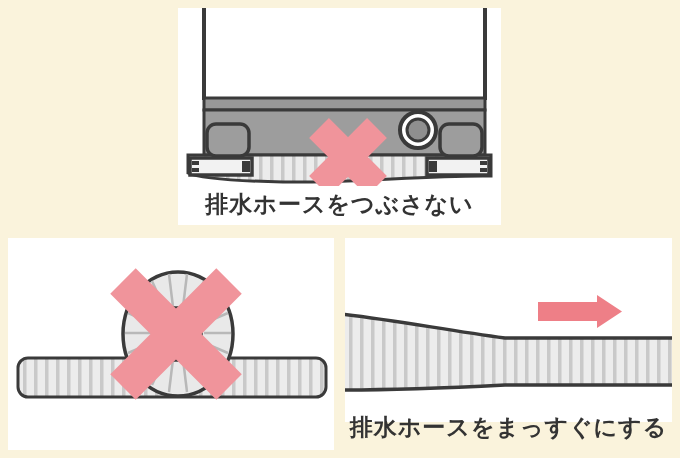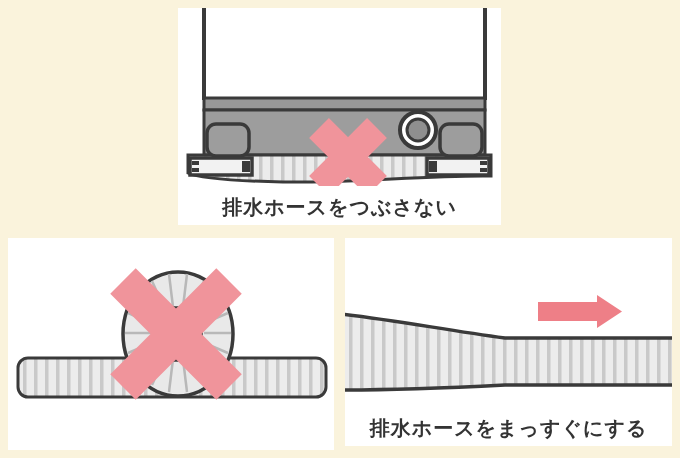--- a/index.html
+++ b/index.html
@@ -7,25 +7,25 @@
     width:680px;height:458px;position:relative;overflow:hidden;
     background:#faf3dc;
     font-family:"Liberation Sans","DejaVu Sans",sans-serif;
   }
   .panel{
     position:absolute;background:#ffffff;
     display:flex;flex-direction:column;align-items:center;justify-content:space-between;
   }
   .panel-crush{left:178px;top:8px;width:323px;height:217px;}
   .panel-coil{left:8px;top:238px;width:326px;height:212px;}
-  .panel-straighten{left:345px;top:238px;width:327px;height:208px;}
+  .panel-straighten{left:345px;top:238px;width:327px;height:184px;}
   .illus{display:block;flex:0 0 auto;}
   .caption{
     flex:0 0 auto;
-    font-weight:bold;font-size:20px;line-height:1.2;color:#333333;
+    font-weight:bold;font-size:23px;line-height:1.2;color:#333333;
     text-align:center;letter-spacing:1px;white-space:nowrap;
     margin:0 0 6px 0;
   }
 </style>
 </head>
 <body>
 
 <div class="panel panel-crush">
   <svg class="illus" width="323" height="178" viewBox="0 0 323 178">
     <defs>

